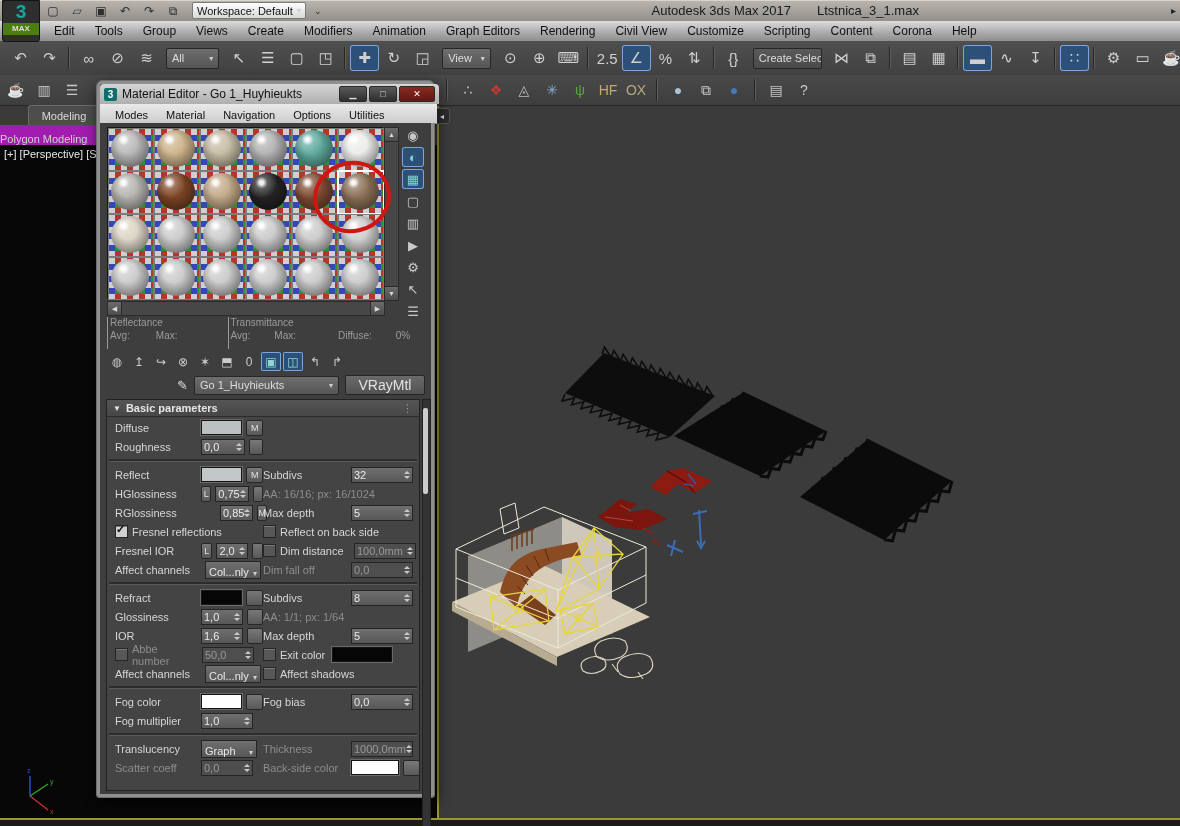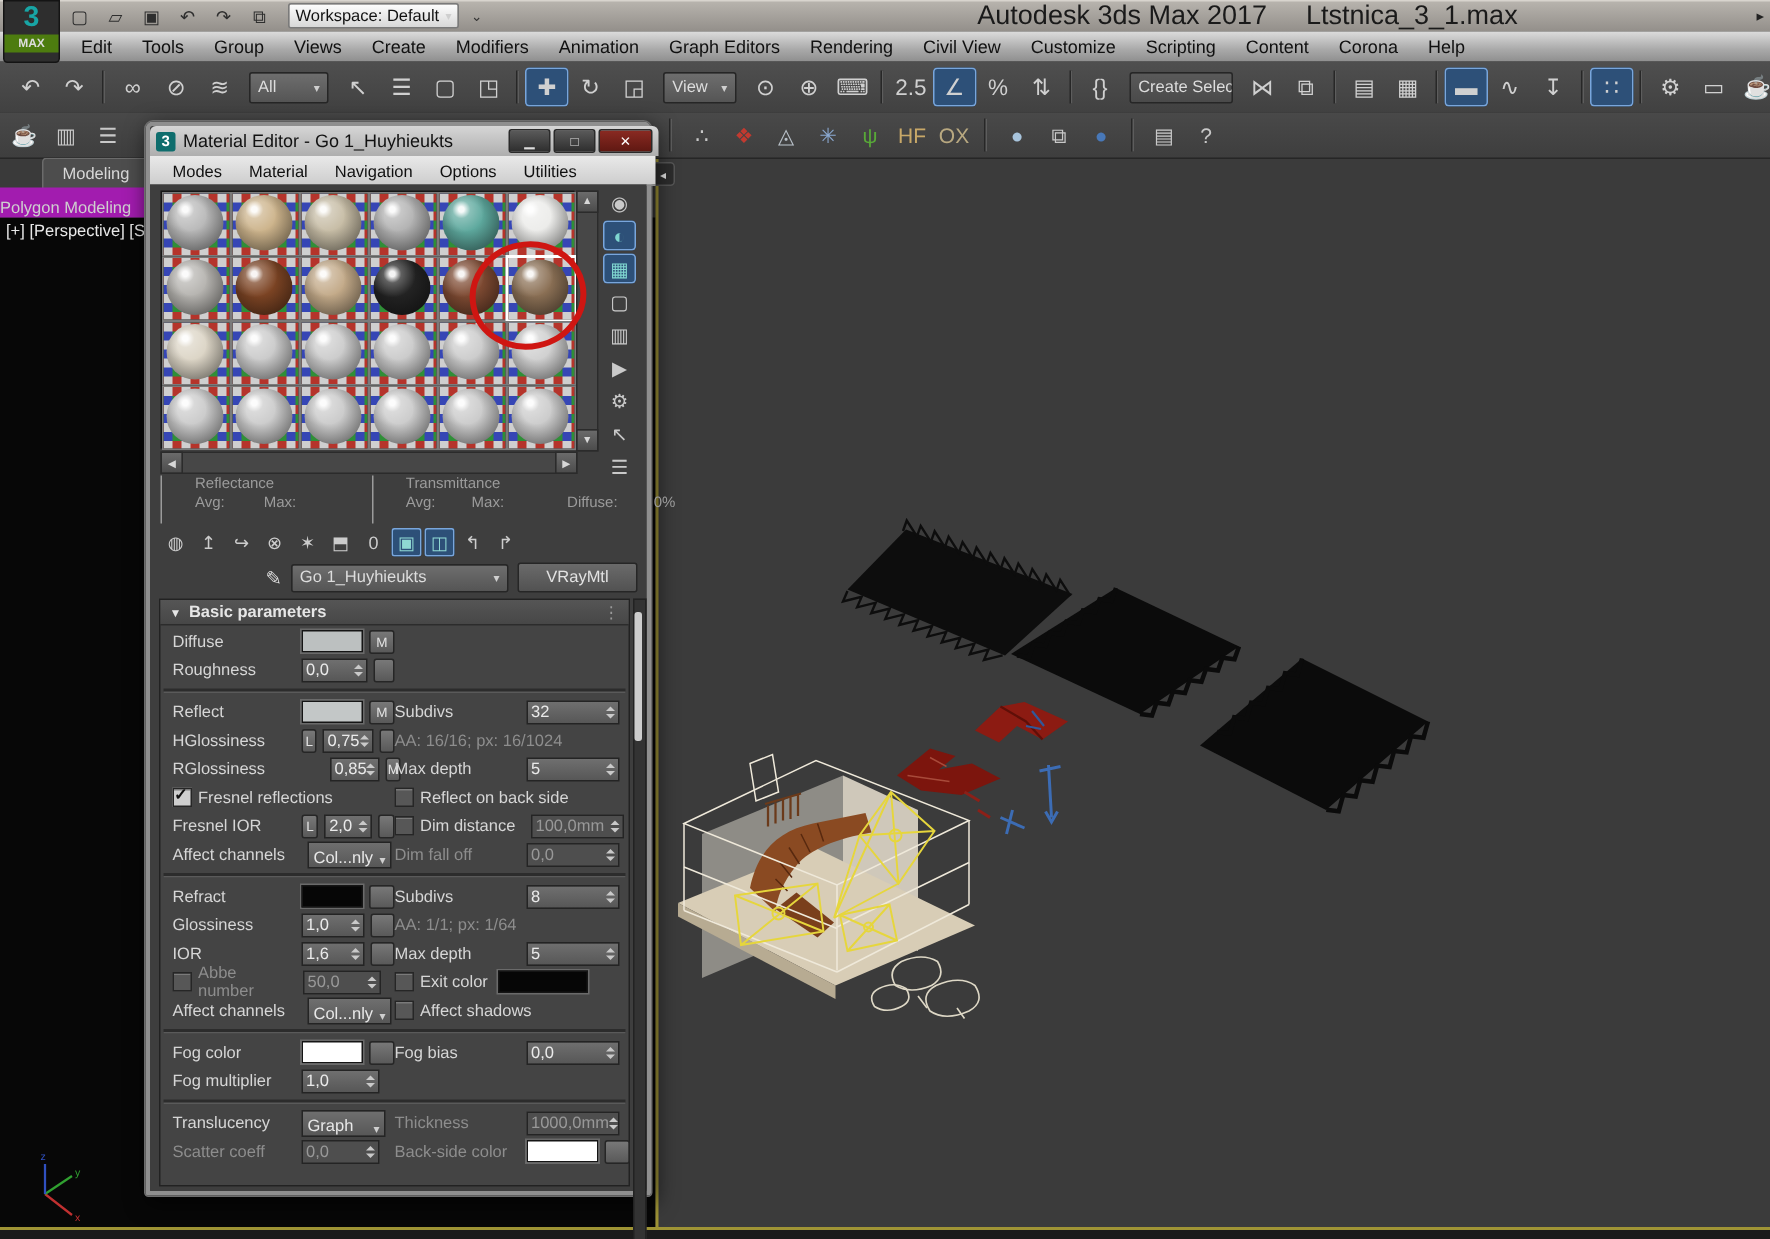--- a/index.html
+++ b/index.html
@@ -3,21 +3,21 @@
 <meta charset="utf-8">
 <style>
   html,body{margin:0;padding:0}
   body{width:1180px;height:826px;position:relative;overflow:hidden;background:#3a3a3a;
        font-family:"Liberation Sans",sans-serif;color:#d6d6d6}
   .abs{position:absolute}
   .row{display:flex;align-items:center}
   
   #titlebar{left:0;top:0;width:1180px;height:21px;
     background:linear-gradient(#b9b5af,#938f8a);box-shadow:inset 0 1px 0 #d8d4ce}
-  #titlebar .apptitle{color:#1a1a1a;font-size:18px}
+  #titlebar .apptitle{color:#1a1a1a;font-size:13px}
   .qat{gap:6px}
   .qbtn{width:18px;height:16px;display:flex;align-items:center;justify-content:center;
     color:#2e2e2e;font-size:12px}
   #wsfield{width:104px;height:15px;background:linear-gradient(#fdfdfd,#d8d8d8);
     border:1px solid #7a7a7a;color:#111;font-size:11px;display:flex;align-items:center;
     justify-content:space-between;padding:0 4px;border-radius:2px}
   #menubar{left:0;top:21px;width:1180px;height:20px;
     background:linear-gradient(#dcdcdc,#a9a9a9 60%,#8f8f8f);border-bottom:1px solid #5c5c5c}
   .mitem{color:#101010;font-size:12px;padding:2px 10px;white-space:nowrap}
   #maintb{left:0;top:41px;width:1180px;height:34px;background:linear-gradient(#4f4f4f,#414141);
@@ -77,31 +77,31 @@
   #vscroll{left:284px;top:4px;width:13px;height:172px;background:#474747;border:1px solid #2b2b2b}
   #hscroll{left:7px;top:178px;width:276px;height:13px;background:#474747;border:1px solid #2b2b2b}
   .sarr{position:absolute;width:13px;height:13px;background:linear-gradient(#6b6b6b,#4c4c4c);
     color:#d8d8d8;font-size:7px;display:flex;align-items:center;justify-content:center;border:1px solid #2b2b2b}
   #sidecol{left:300px;top:2px;width:26px;height:210px;display:flex;flex-direction:column;gap:2px;align-items:center}
   .sbtn{width:22px;height:20px;display:flex;align-items:center;justify-content:center;
     color:#c9c9c9;font-size:13px;border-radius:3px}
   .sbtn.active{background:#2d5078;box-shadow:inset 0 0 0 1px #79a6dc;color:#7fd6d0}
   
   #reflect{left:7px;top:194px;width:318px;height:32px;display:flex;color:#9b9b9b;font-size:10px}
-  .rblock{border-left:1px solid #9b9b9b;padding-left:22px;margin-right:14px}
+  .rblock{border-left:1px solid #9b9b9b;padding-left:2px;margin-right:14px}
   
   #metools{left:7px;top:228px;width:318px;height:21px;display:flex;align-items:center;gap:2px}
   .mtbtn{width:20px;height:19px;display:flex;align-items:center;justify-content:center;
     color:#cccccc;font-size:12px;border-radius:2px}
   .mtbtn.active{background:#2d5078;box-shadow:inset 0 0 0 1px #79a6dc;color:#8fd8d2}
   
   #namerow{left:7px;top:252px;width:318px;height:20px;display:flex;align-items:center;gap:6px}
   #mtlname{width:150px;height:17px}
   #mtltype{width:88px;height:18px;background:linear-gradient(#6a6a6a,#525252);
-    border:1px solid #262626;border-radius:2px;color:#e2e2e2;font-size:11px;
+    border:1px solid #262626;border-radius:2px;color:#e2e2e2;font-size:14px;
     display:flex;align-items:center;justify-content:center}
   
   #rollout{left:6px;top:276px;width:312px;height:390px;background:#444;border:1px solid #222}
   #rohdr{height:16px;background:linear-gradient(#555,#474747);border-bottom:1px solid #2c2c2c;
     display:flex;align-items:center;padding:0 6px;font-size:11px;font-weight:bold;color:#e6e6e6}
   .prow{display:flex;align-items:center;height:17px;margin:2px 0;padding-left:8px;font-size:11px}
   .half1{width:148px;display:flex;align-items:center;gap:4px;flex:none}
   .half2{display:flex;align-items:center;gap:4px}
   .pl{width:82px;flex:none;white-space:nowrap;overflow:visible}
   .pl2{width:84px;flex:none;white-space:nowrap}

